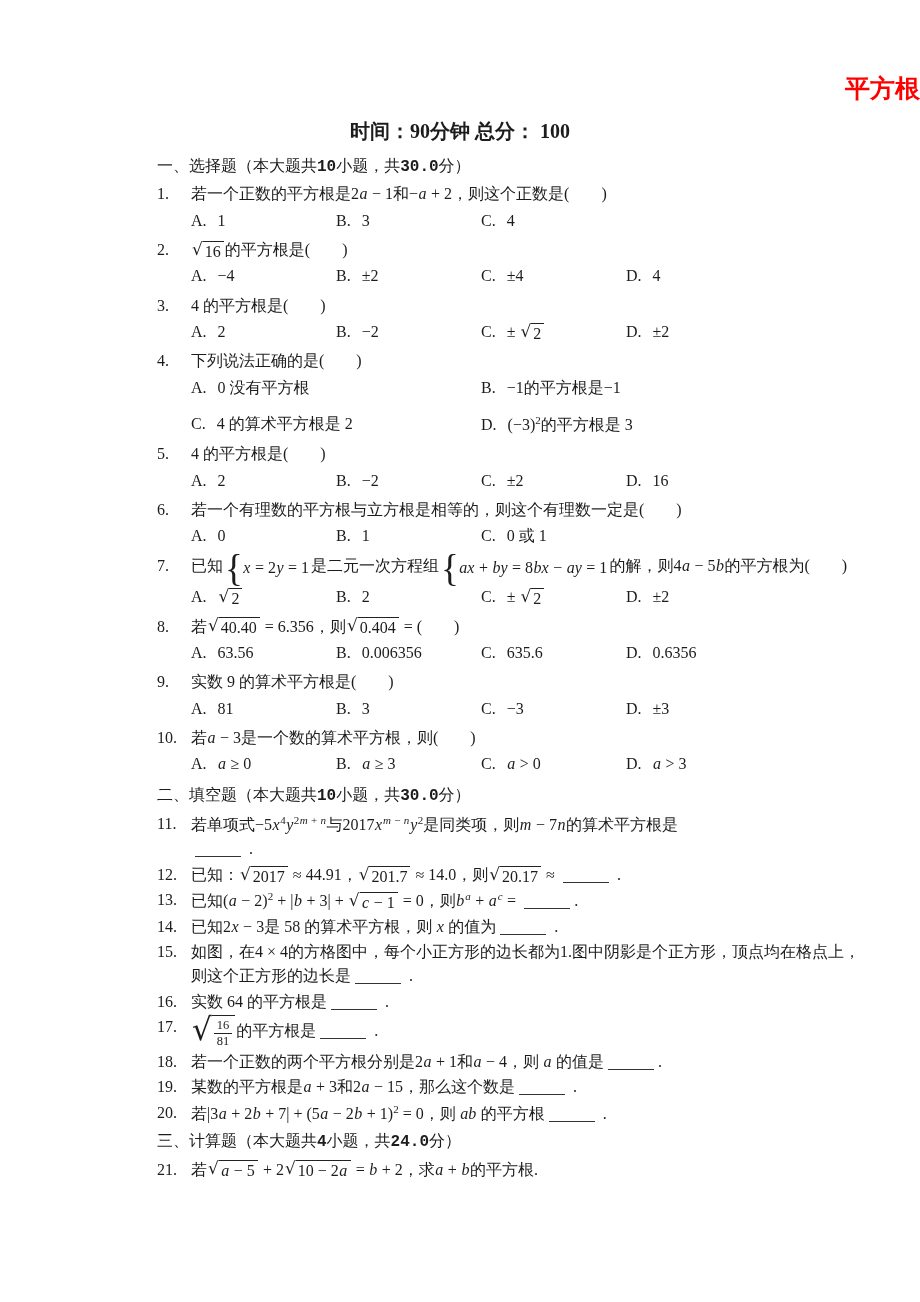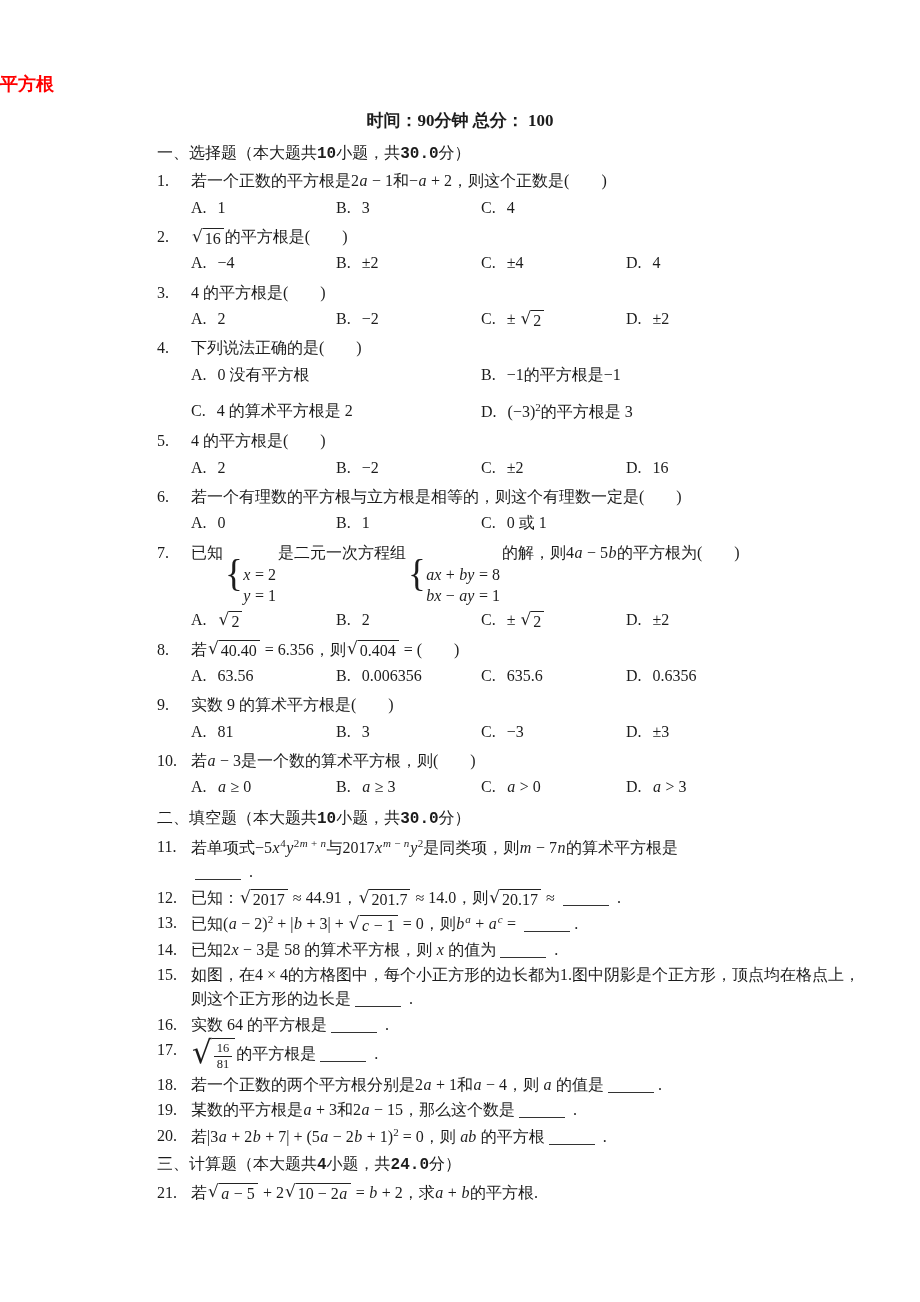--- a/index.html
+++ b/index.html
@@ -1,19 +1,19 @@
 <!DOCTYPE html>
 <html><head>
 <meta charset="utf-8">
 <style>
   html,body{margin:0;padding:0;background:#fff;}
   .page{position:relative;width:920px;height:1302px;background:#ffffff;overflow:hidden;
         font-family:"Liberation Serif","DejaVu Serif",serif;color:#1c1c1c;}
-  .title{margin:0;padding-top:72px;text-align:left;font-size:18px;font-weight:700;}
-  .meta{text-align:center;font-weight:700;font-size:17px;margin-top:13px;}
+  .title{margin:0;padding-top:72px;text-align:right;font-size:25px;font-weight:700;}
+  .meta{text-align:center;font-weight:700;font-size:20px;margin-top:13px;}
   #content{margin:9px 0 0 157px;width:706px;font-size:16px;line-height:1.52;}
   .section{margin:3px 0;}
   .section b{font-family:Liberation Mono, monospace;}
   .q{display:flex;margin:1px 0;}
   .qnum{width:34px;flex:none;}
   .qbody{flex:1;min-width:0;}
   .opts{margin:2px 0 4px 0;}
   .opts4{display:grid;grid-template-columns:145px 145px 145px auto;}
   .opts2{display:grid;grid-template-columns:290px auto;row-gap:12px;}
   .opt{white-space:nowrap;}
@@ -25,21 +25,21 @@
   .sqrt{display:inline-flex;align-items:flex-start;white-space:nowrap;vertical-align:middle;margin:0 1px;}
   .rad{font-family:"DejaVu Sans",sans-serif;font-size:17px;line-height:1.05;}
   .bar{border-top:1.4px solid #222;padding:0 3px 0 2px;line-height:1.25;}
   .sqf .rad{font-size:31px;line-height:0.92;}
   .sqf .bar{line-height:1;}
   .frac{display:inline-flex;flex-direction:column;text-align:center;font-size:12.5px;line-height:1.2;}
   .fn{border-bottom:1px solid #222;padding:0 3px;}
   .fd{padding:0 3px;}
   .cases{display:inline-flex;align-items:center;vertical-align:top;margin:0 2px;}
   .brace{font-size:37px;line-height:0.8;font-weight:400;}
-  .crows{display:inline-flex;flex-direction:column;line-height:1.3;margin-top:24px;}
+  .crows{display:inline-flex;flex-direction:row;line-height:1.3;}
   .blank{display:inline-block;width:46px;height:0.9em;border-bottom:1.4px solid #333;
          margin:0 4px;transform:translateY(3px);}
 </style>
 </head>
 <body>
 
 <div class="page">
   <h1 class="title" style="color: rgb(255, 0, 0);">平方根</h1>
   <div class="meta">时间：90分钟 总分：  100</div>
   <div id="content">

